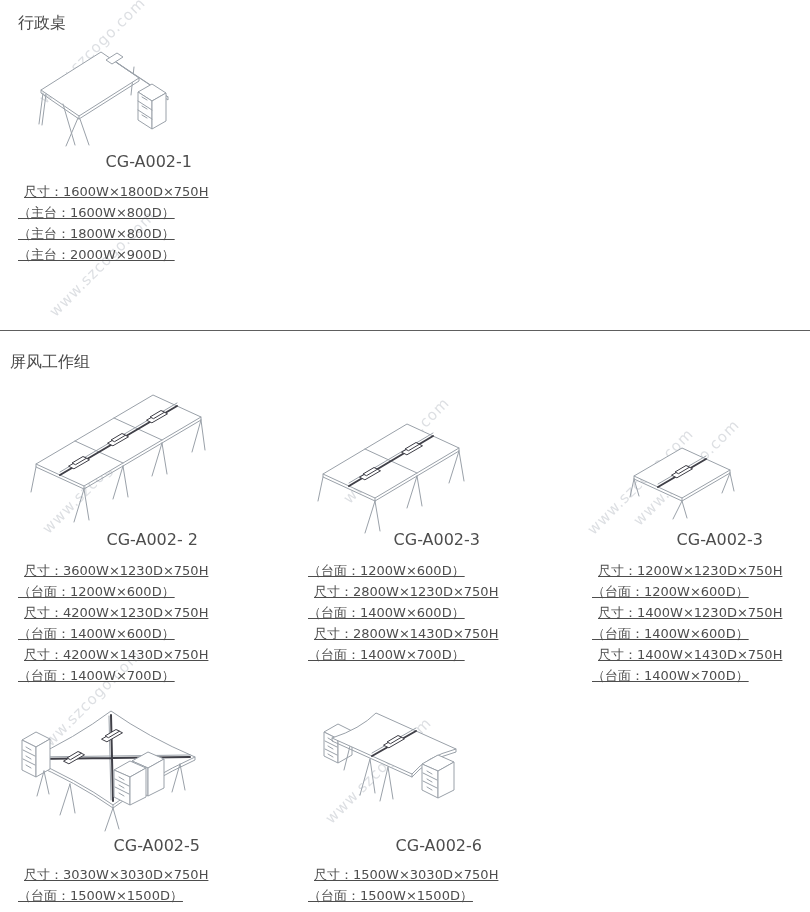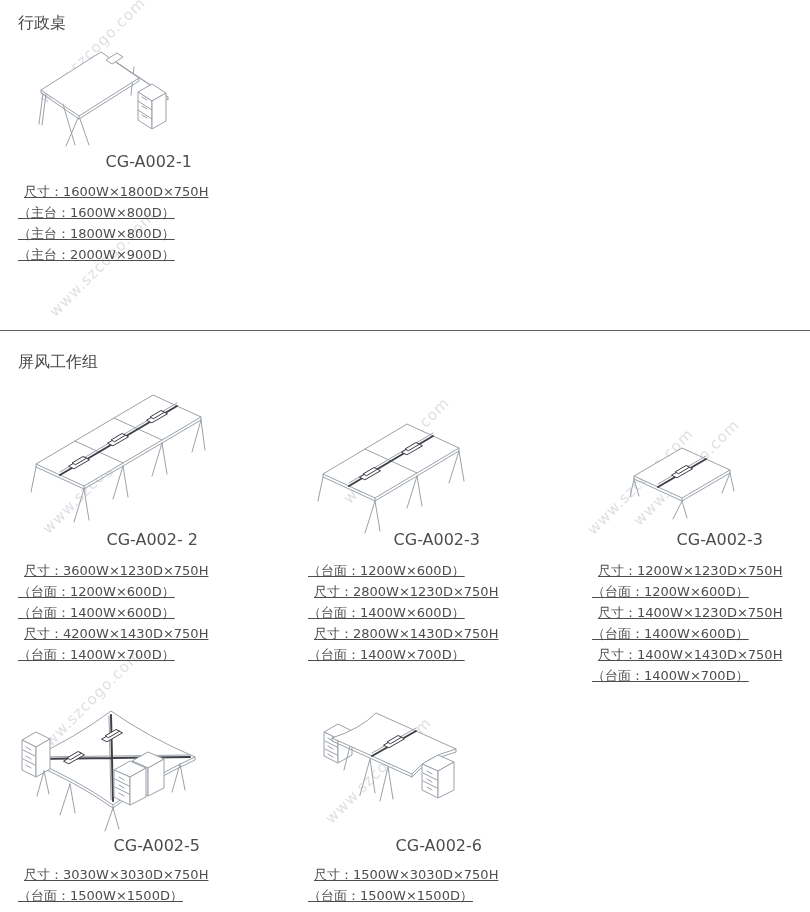--- a/index.html
+++ b/index.html
@@ -52,21 +52,21 @@
 
   <div class="specs" style="left:18px;top:181px">
     <div class="spec ind">尺寸：1600W×1800D×750H</div>
     <div class="spec">（主台：1600W×800D）</div>
     <div class="spec">（主台：1800W×800D）</div>
     <div class="spec">（主台：2000W×900D）</div>
   </div>
 
   <div class="divider" style="top:330px"></div>
 
-  <div class="sec-title" style="left:18px;top:352px">屏风工作组</div>
+  <div class="sec-title" style="left:10px;top:352px">屏风工作组</div>
 
   <svg class="drawing" style="left:28px;top:380px" width="192" height="146" viewBox="0 0 192 146" aria-hidden="true">
     <defs>
         <g id="t2">
       <path class="dks" d="M-10.5,3.2 L5.1,-5.8 L10.5,-3.2 L-5.1,5.8 Z"></path>
       <path class="dks" d="M-7,0 L4,-6.5 L7.5,-4.8 L-3.5,1.7 Z"></path>
     </g>
       </defs>
     <path class="ln" d="M8,87 L3,112 M125,18 L120,43"></path>
     <path class="fc" d="M8,84 L125,15 L173,37 L56,106 Z"></path>
@@ -113,20 +113,21 @@
     <path class="ln" d="M54,77 L45,95 M54,77 L59,94 M102,49 L94,69 M102,49 L106,67 M6,55 L2,73 M6,55 L11,72"></path>
   </svg>
 
   <div class="model" style="left:18px;top:530px;width:180px">CG-A002- 2</div>
   <div class="model" style="left:300px;top:530px;width:180px">CG-A002-3</div>
   <div class="model" style="left:583px;top:530px;width:180px">CG-A002-3</div>
 
   <div class="specs" style="left:18px;top:560px">
     <div class="spec ind">尺寸：3600W×1230D×750H</div>
     <div class="spec">（台面：1200W×600D）</div>
+    <div class="spec ind">尺寸：4200W×1230D×750H</div>
     <div class="spec">（台面：1400W×600D）</div>
     <div class="spec ind">尺寸：4200W×1430D×750H</div>
     <div class="spec">（台面：1400W×700D）</div>
   </div>
 
   <div class="specs" style="left:308px;top:560px">
     <div class="spec">（台面：1200W×600D）</div>
     <div class="spec ind">尺寸：2800W×1230D×750H</div>
     <div class="spec">（台面：1400W×600D）</div>
     <div class="spec ind">尺寸：2800W×1430D×750H</div>

